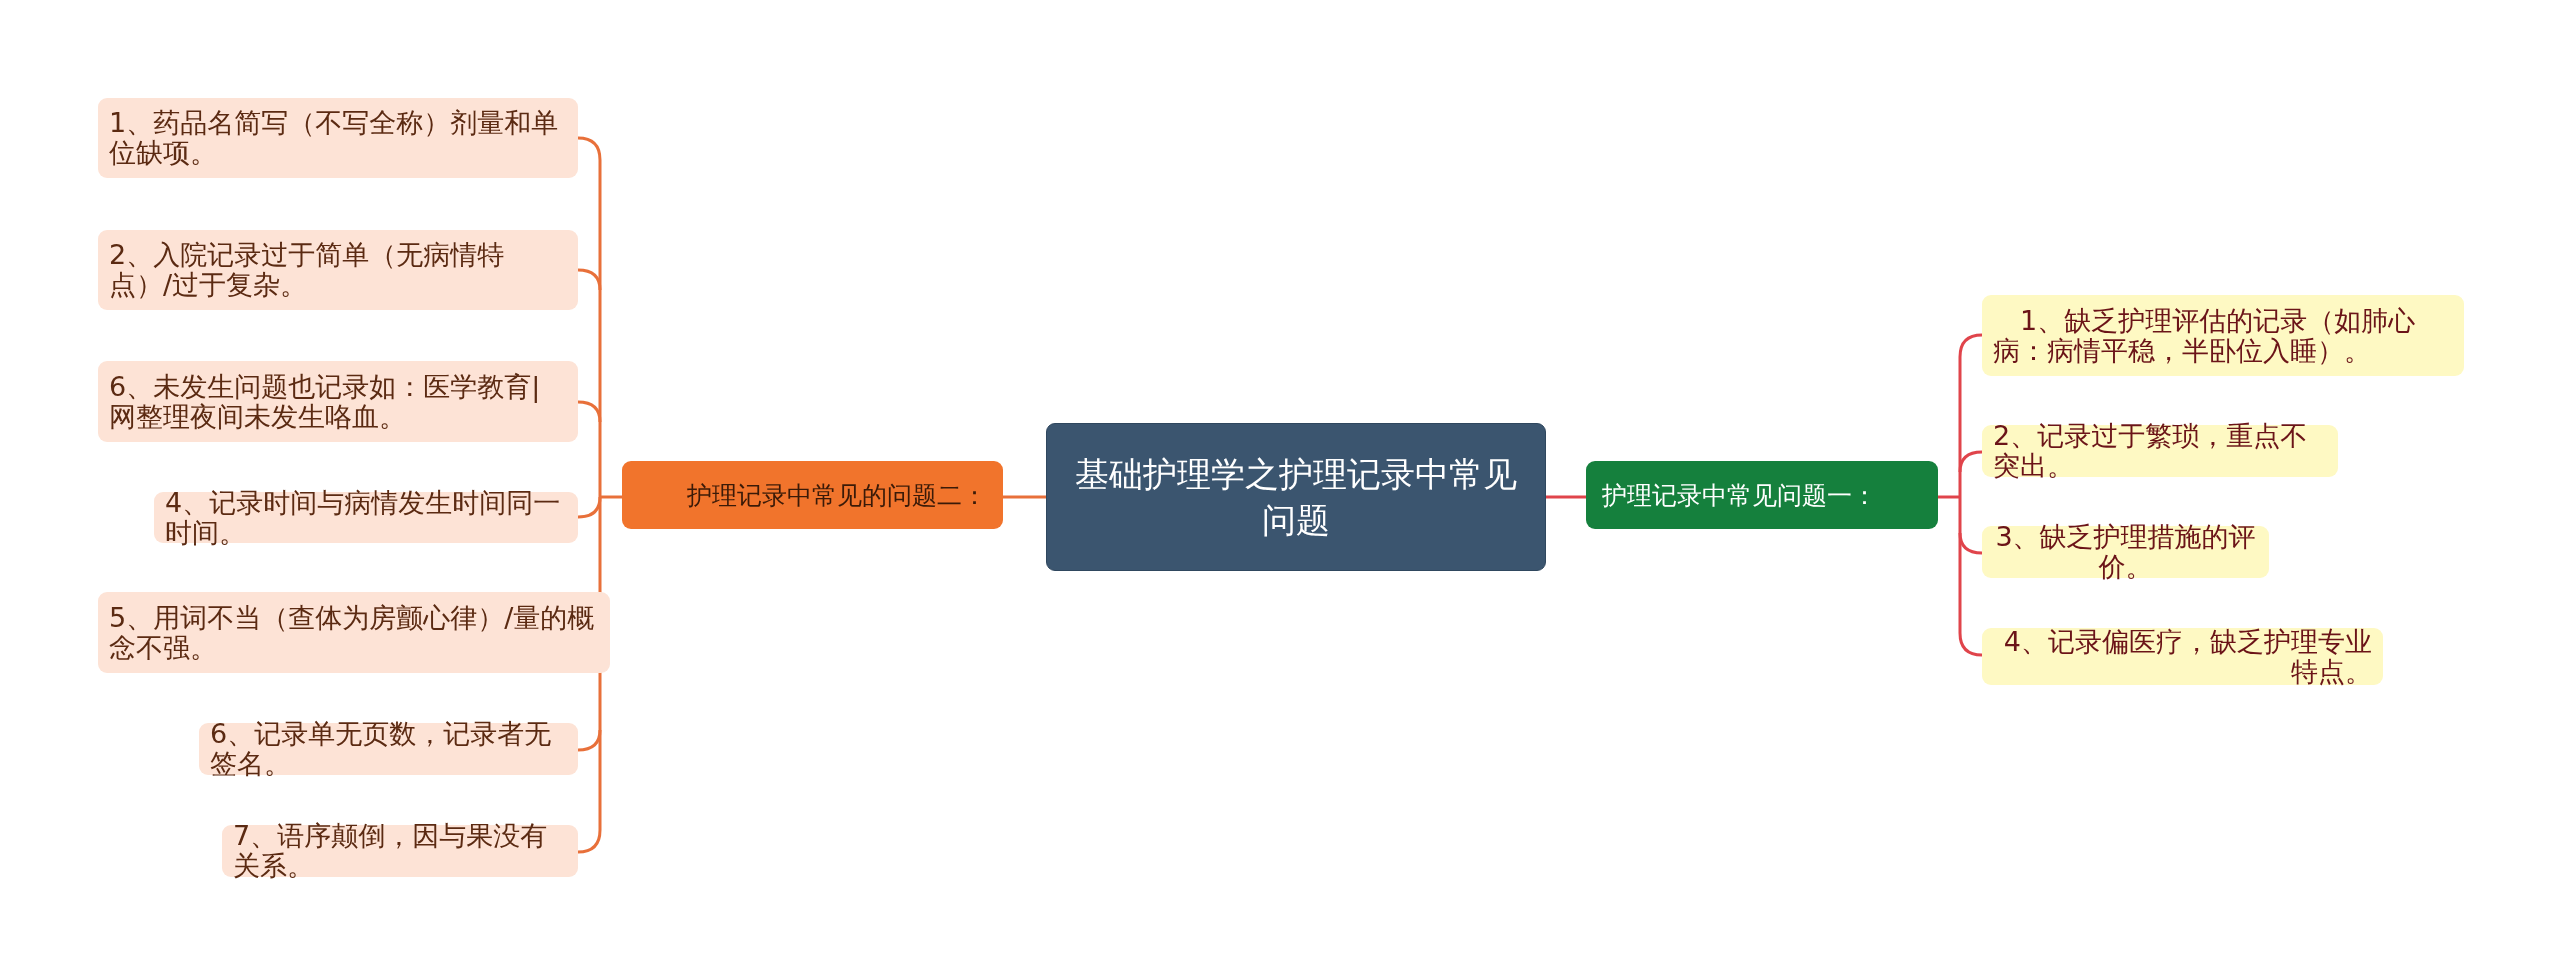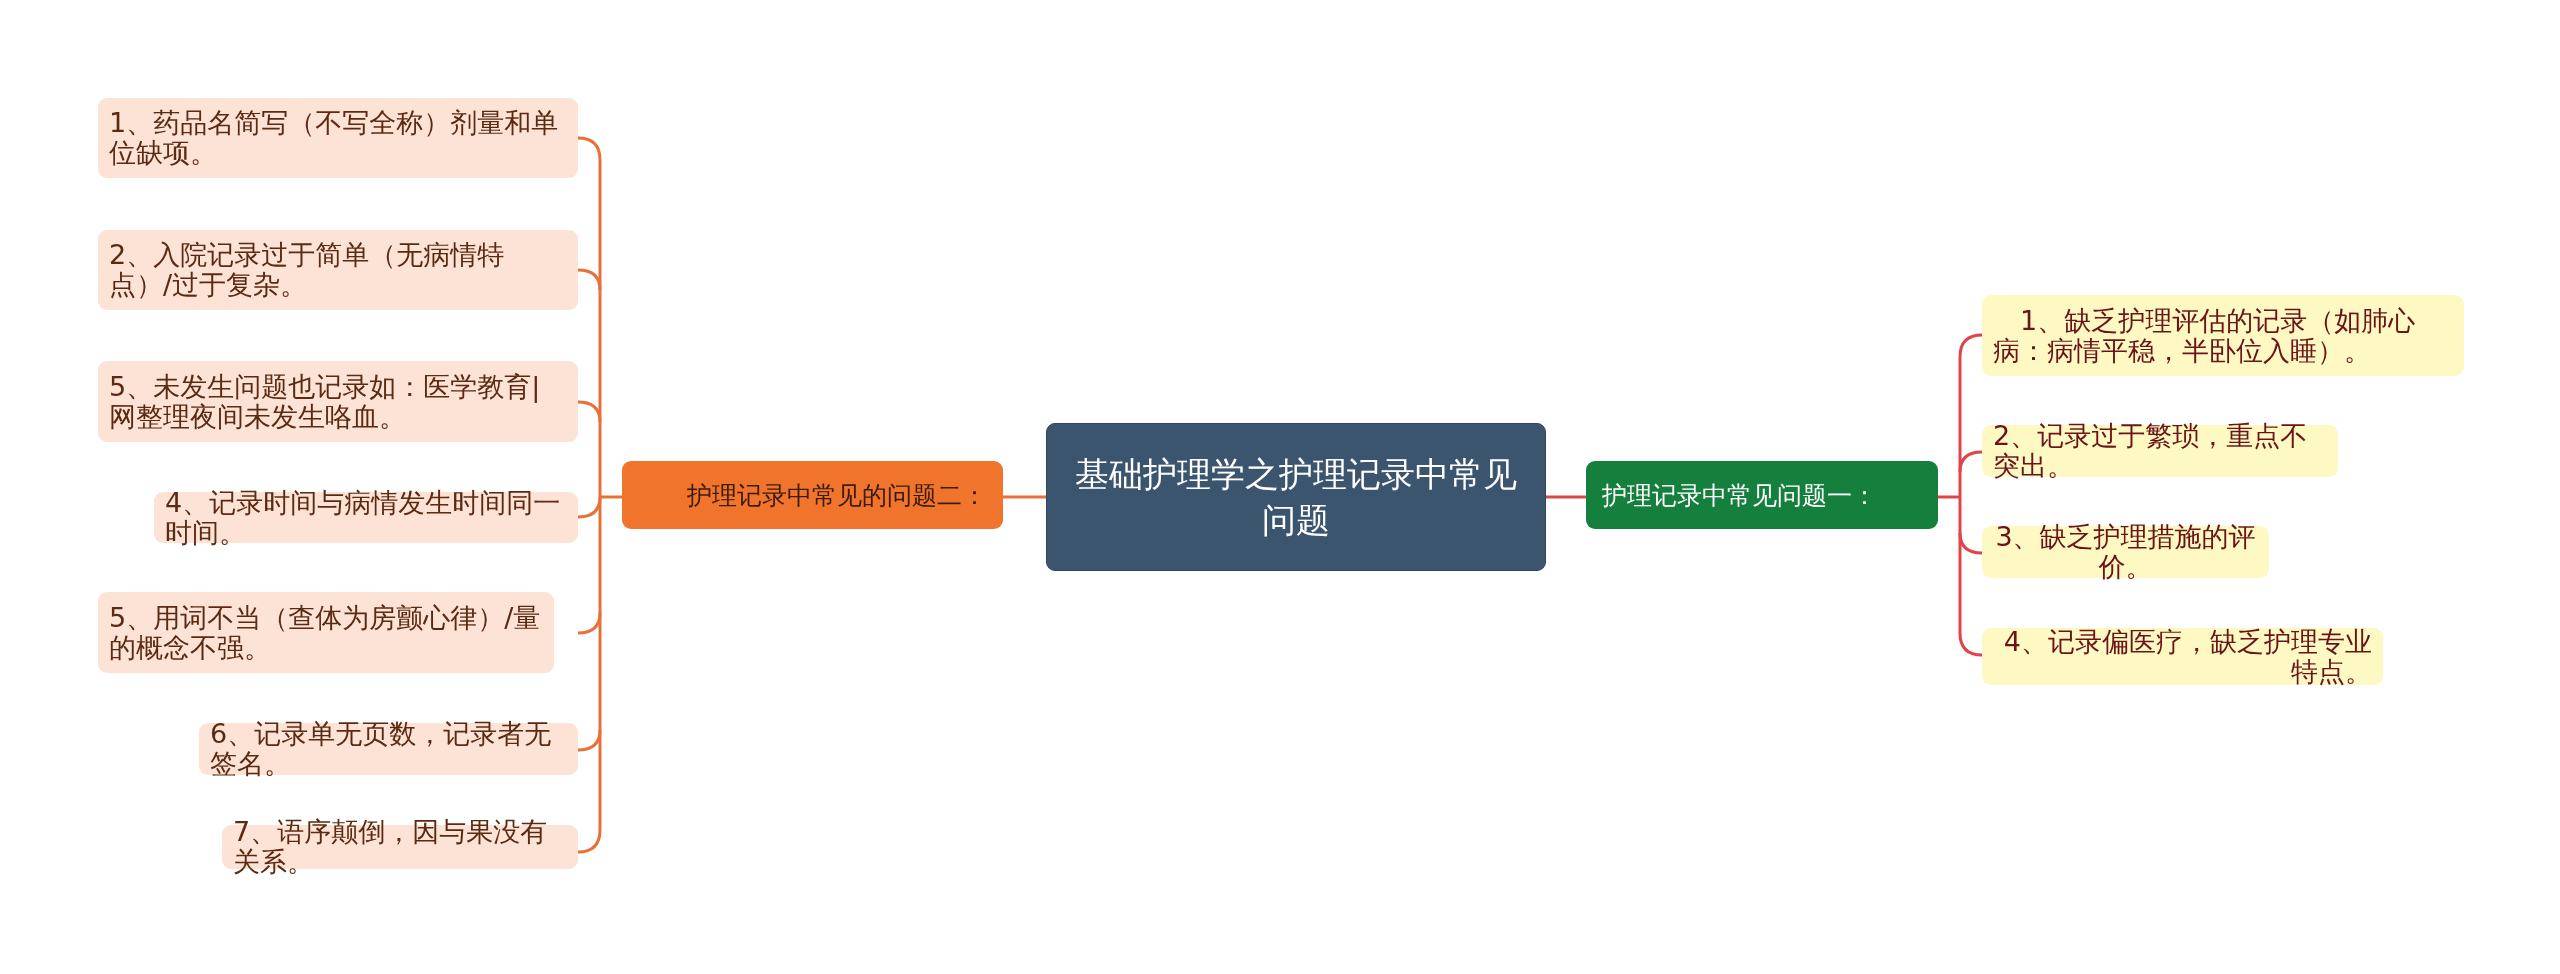--- a/index.html
+++ b/index.html
@@ -66,32 +66,32 @@
     <span>护理记录中常见问题一：</span>
   </div>
 
   <div class="node leaf leaf-left" style="left:98px; top:98px; width:480px; height:80px;">
     <span>1、药品名简写（不写全称）剂量和单位缺项。</span>
   </div>
   <div class="node leaf leaf-left" style="left:98px; top:230px; width:480px; height:80px;">
     <span>2、入院记录过于简单（无病情特点）/过于复杂。</span>
   </div>
   <div class="node leaf leaf-left" style="left:98px; top:361px; width:480px; height:81px;">
-    <span>5、未发生问题也记录如：医学教育|网整理夜间未发生咯血。</span>
+    <span>6、未发生问题也记录如：医学教育|网整理夜间未发生咯血。</span>
   </div>
   <div class="node leaf leaf-left" style="left:154px; top:492px; width:424px; height:51px;">
     <span>4、记录时间与病情发生时间同一时间。</span>
   </div>
-  <div class="node leaf leaf-left" style="left:98px; top:592px; width:456px; height:81px;">
+  <div class="node leaf leaf-left" style="left:98px; top:592px; width:512px; height:81px;">
     <span>5、用词不当（查体为房颤心律）/量的概念不强。</span>
   </div>
   <div class="node leaf leaf-left" style="left:199px; top:723px; width:379px; height:52px;">
     <span>6、记录单无页数，记录者无签名。</span>
   </div>
-  <div class="node leaf leaf-left" style="left:222px; top:825px; width:356px; height:44px;">
+  <div class="node leaf leaf-left" style="left:222px; top:825px; width:356px; height:52px;">
     <span>7、语序颠倒，因与果没有关系。</span>
   </div>
 
   <div class="node leaf leaf-right" style="left:1982px; top:295px; width:482px; height:81px;">
     <span>　1、缺乏护理评估的记录（如肺心病：病情平稳，半卧位入睡）。</span>
   </div>
   <div class="node leaf leaf-right" style="left:1982px; top:425px; width:356px; height:52px;">
     <span>2、记录过于繁琐，重点不突出。</span>
   </div>
   <div class="node leaf leaf-right" style="left:1982px; top:526px; width:287px; height:52px;text-align:center;">

